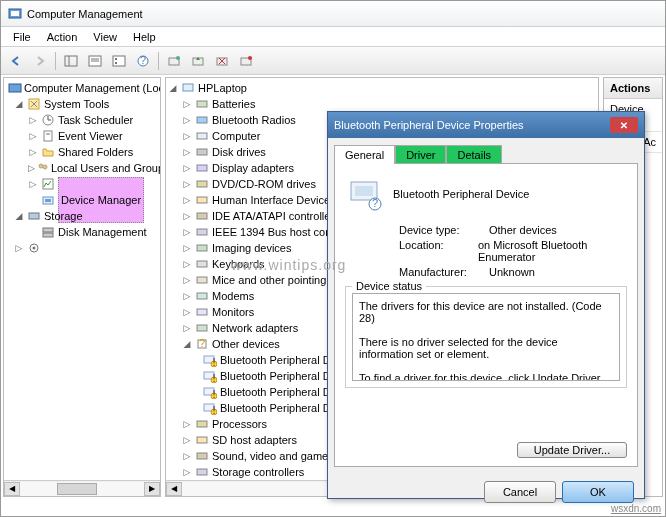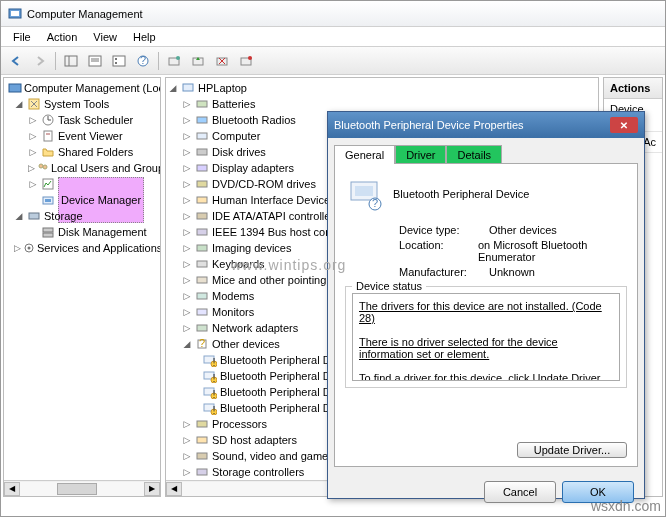--- a/index.html
+++ b/index.html
@@ -35,27 +35,27 @@
 .tabs { display:flex; padding: 6px 6px 0 6px; gap:0;}
 .tab { padding: 3px 10px; border:1px solid #aaa; background:#22c55e; border-bottom:none; position:relative; top:1px;}
 .tab.active{ background:#fff; z-index:2;}
 .tabbody { margin: 0 6px 6px 6px; background:#fff; border:1px solid #aaa; height: 304px; padding:10px; position:relative;}
 .devrow{display:flex;align-items:center;margin-bottom:10px;}
 .devico{width:40px;height:40px;display:flex;align-items:center;justify-content:center;margin-right:8px;}
 .proprow{display:flex;margin:3px 0 3px 54px;}
 .proprow .k{width:90px;}
 .group{border:1px solid #ccc;margin-top:8px;padding:6px;position:relative;}
 .group .legend{position:absolute;top:-7px;left:6px;background:#fff;padding:0 4px;}
-.statusbox{border:1px solid #aaa;background:#fff;height:88px;padding:6px;overflow:auto;font-size:11px;text-decoration:underline;}
+.statusbox{border:1px solid #aaa;background:#fff;height:88px;padding:6px;overflow:auto;font-size:11px;}
 .btnrow{display:flex;justify-content:flex-end;gap:6px;padding:8px 10px;}
 .winbtn{min-width:72px;height:22px;border:1px solid #888;background:linear-gradient(#fefefe,#e2e2e2);border-radius:3px;display:flex;align-items:center;justify-content:center;cursor:default;}
 .winbtn.primary{border:1px solid #2a6fb0;background:linear-gradient(#cfe7fb,#8fc2ef);}
 .updbtn{position:absolute;right:10px;bottom:8px;min-width:110px;height:16px;border:1px solid #888;background:linear-gradient(#fefefe,#e2e2e2);border-radius:3px;display:flex;align-items:center;justify-content:center;}
 .watermark{position:absolute;left:230px;top:256px;color:#aaa;font-size:14px;letter-spacing:1px;pointer-events:none;z-index:50;}
-.credit{position:absolute;right:4px;bottom:2px;font-size:14px;color:#888;}
+.credit{position:absolute;right:4px;bottom:2px;font-size:10px;color:#888;text-decoration:underline;}
 svg{display:block;}
 </style>
 </head>
 <body>
 
 <div class="titlebar">
   <span class="icon">
     <svg width="14" height="14">
         <rect x="1" y="2" width="12" height="9" fill="#6aa0d8" stroke="#2a5b90"></rect>
         <rect x="3" y="4" width="8" height="5" fill="#fff"></rect>
@@ -240,21 +240,20 @@
           <span>Disk Management</span>
         </div>
       <div class="node" style="padding-left:10px">
           <span class="twisty">▷</span>
           <span class="ico">
             <svg width="12" height="12">
               <circle cx="6" cy="6" r="4" fill="none" stroke="#777"></circle>
               <circle cx="6" cy="6" r="1.5" fill="#777"></circle>
             </svg>
           </span>
-          <span>Services and Applications</span>
         </div>
     </div>
     <div class="scrollx">
       <span class="btn">◀</span>
         <div class="track">
           <div class="thumb"></div>
         </div>
         <span class="btn">▶</span>
     </div>
   </div>

